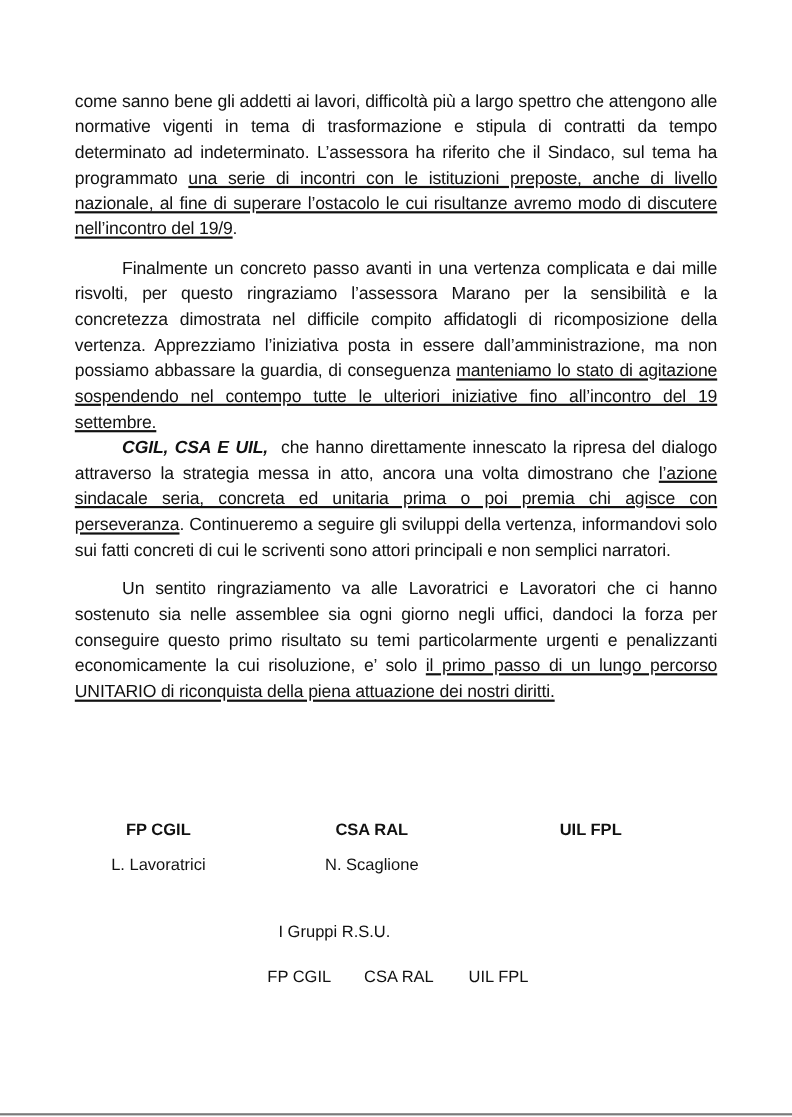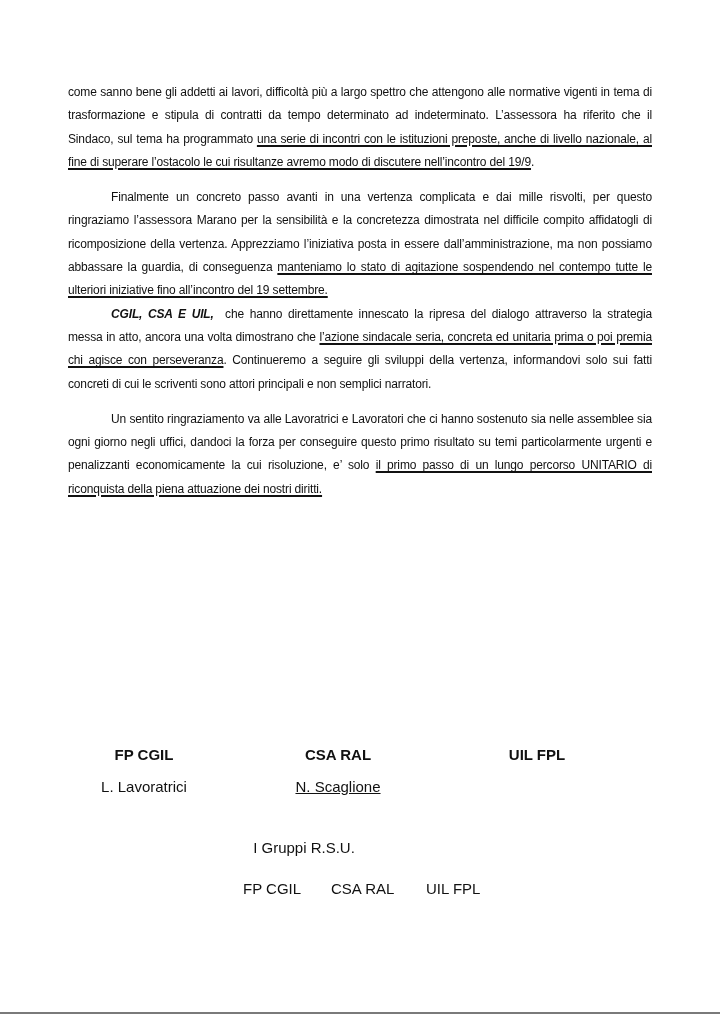--- a/index.html
+++ b/index.html
@@ -1,19 +1,19 @@
 <!DOCTYPE html>
 <html><head>
 <meta charset="utf-8">
 <style>
   html, body { margin: 0; padding: 0; background: #ffffff; }
   body { width: 720px; height: 1015px; position: relative; overflow: hidden;
          font-family: "Liberation Sans", "DejaVu Sans", sans-serif; color: #111; }
   .page { position: absolute; left: 68px; top: 81px; width: 584px; }
-  .para { margin: 0; font-size: 12px; line-height: 23.3px; text-align: justify;
+  .para { margin: 0; font-size: 16px; line-height: 23.3px; text-align: justify;
           text-align-last: left; letter-spacing: -0.15px; }
   .para .indent { display: inline-block; width: 43px; }
   .p1 { margin-bottom: 12px; }
   .p2 { }
   .p3 { margin-bottom: 12px; }
   .p4 { font-weight: normal; }
   u { text-decoration: underline; text-decoration-thickness: 1.5px; text-underline-offset: 2px; }
   .bi { font-weight: bold; font-style: italic; }
   .sig { position: absolute; font-size: 15px; text-align: center; width: 220px; }
   .sig-org { font-weight: bold; }
@@ -38,21 +38,21 @@
     <span class="indent"></span><span>Un sentito ringraziamento va alle Lavoratrici e Lavoratori che ci hanno sostenuto sia nelle assemblee sia ogni giorno negli uffici, dandoci la forza per conseguire questo primo risultato su temi particolarmente urgenti e penalizzanti economicamente la cui risoluzione, e’ solo </span><u>il primo passo di un lungo percorso UNITARIO di riconquista della piena attuazione dei nostri diritti.</u>
   </p>
 </div>
 
 <div class="sig" style="left:34px; top:746px;">
   <div class="sig-org">FP CGIL</div>
   <div style="margin-top:15px;">L. Lavoratrici</div>
 </div>
 <div class="sig" style="left:228px; top:746px;">
   <div class="sig-org">CSA RAL</div>
-  <div style="margin-top:15px;text-decoration:underline;">N. Scaglione</div>
+  <div style="margin-top:15px;">N. Scaglione</div>
 </div>
 <div class="sig" style="left:427px; top:746px;">
   <div class="sig-org">UIL FPL</div>
 </div>
 
 <div class="rsu" style="top:839px;">I Gruppi R.S.U.</div>
 <div class="rsu-orgs" style="left:243px;">FP CGIL</div>
 <div class="rsu-orgs" style="left:331px;">CSA RAL</div>
 <div class="rsu-orgs" style="left:426px;">UIL FPL</div>
 

